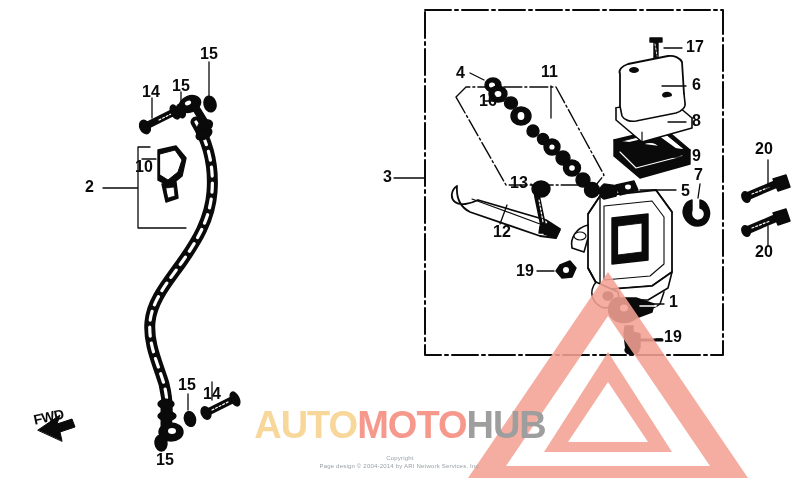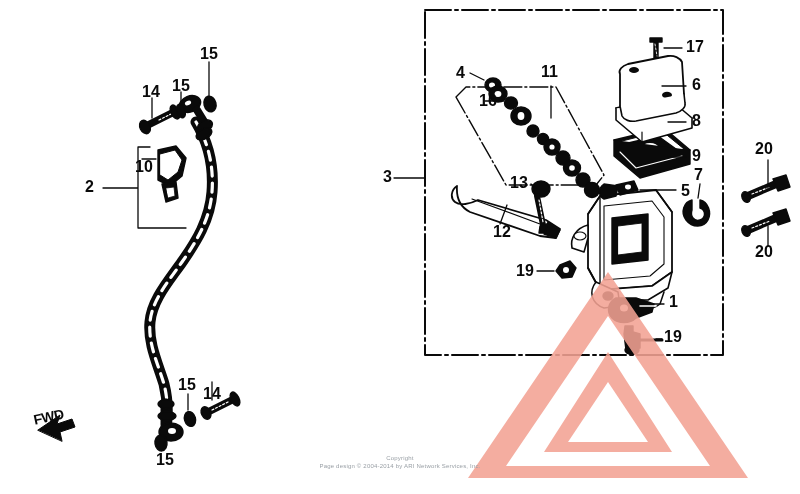--- a/index.html
+++ b/index.html
@@ -314,20 +314,23 @@
 
   <div id="watermark">
     <svg width="800" height="494" viewBox="0 0 800 494" xmlns="http://www.w3.org/2000/svg">
 
       <path d="M608,272 L748,478 L468,478 Z
                M608,316 L710,466 L506,466 Z" fill="#F2A293" fill-rule="evenodd" opacity="0.88"></path>
 
       <path d="M608,352 L672,452 L544,452 Z
                M608,382 L648,442 L568,442 Z" fill="#F2A293" fill-rule="evenodd" opacity="0.88"></path>
     </svg>
+    <div id="wm-text">
+      <span style="color:#F8D79B;">AUTO</span><span style="color:#F6998C;">MOTO</span><span style="color:#9E9E9E;">HUB</span>
+    </div>
   </div>
 
   <div id="copyright">
     <span class="c1">Copyright</span>
     <span class="c2">Page design © 2004-2014 by ARI Network Services, Inc.</span>
   </div>
 
 </div>
 
 </body></html>

